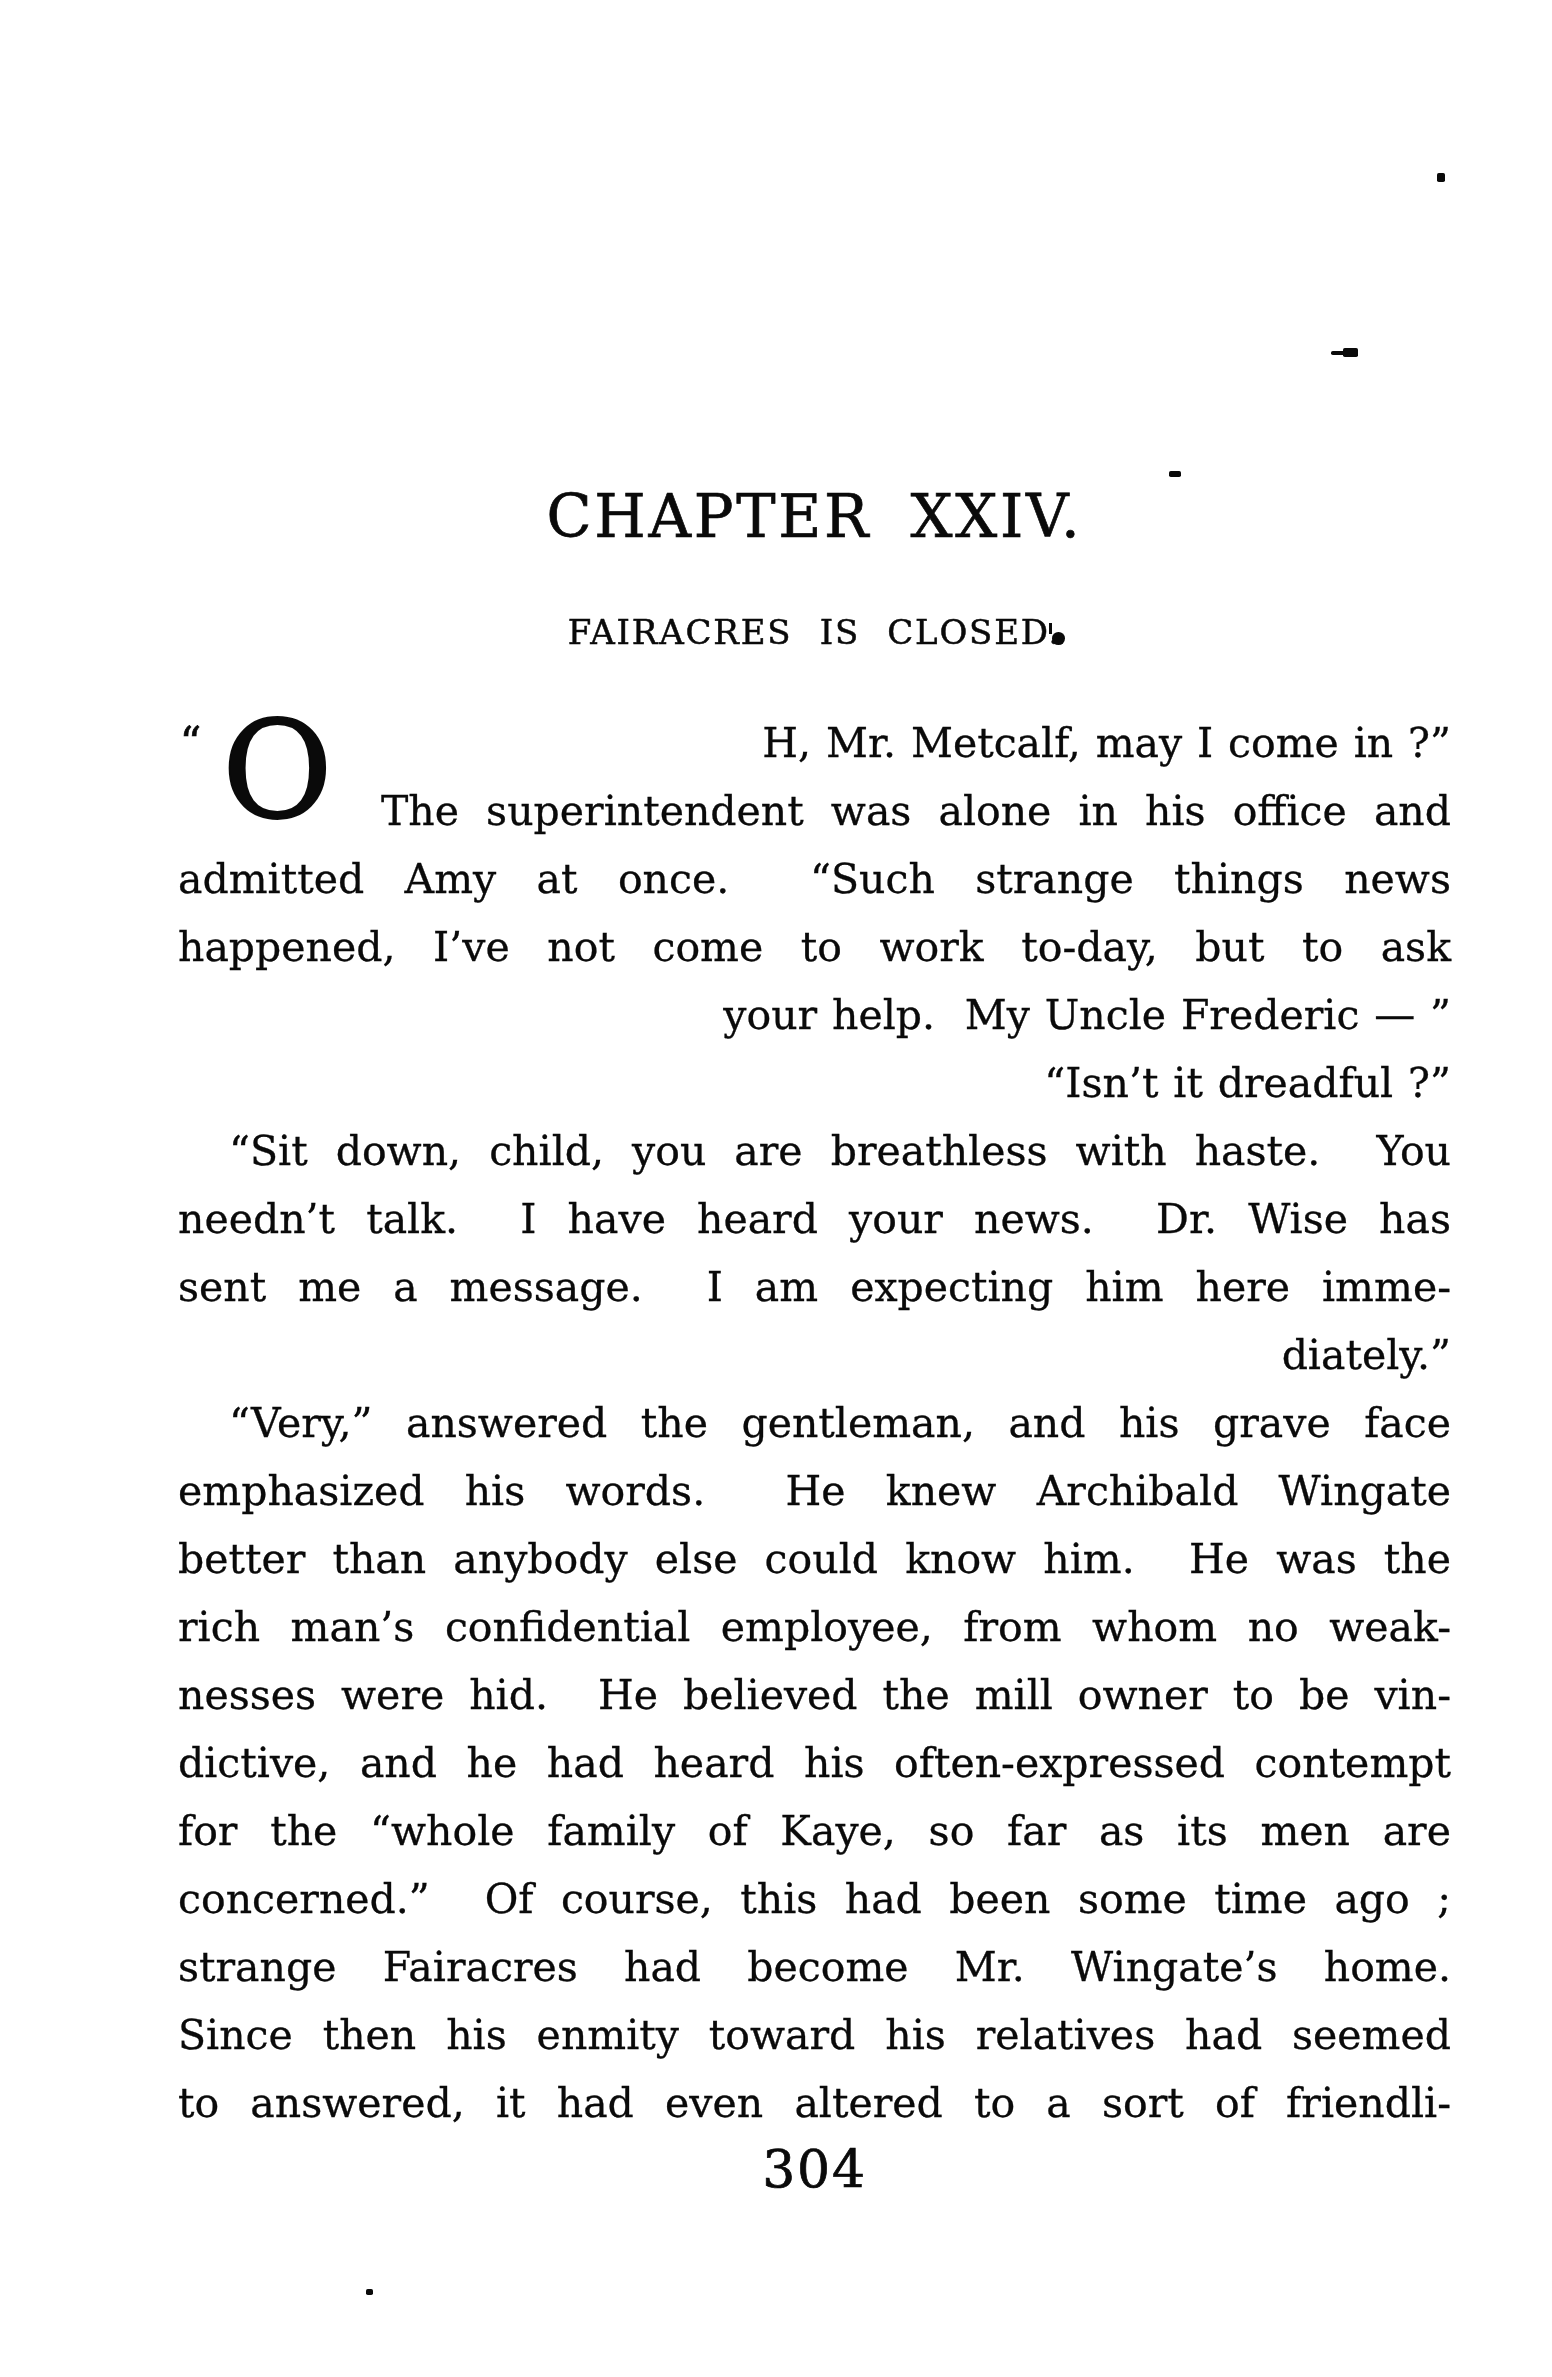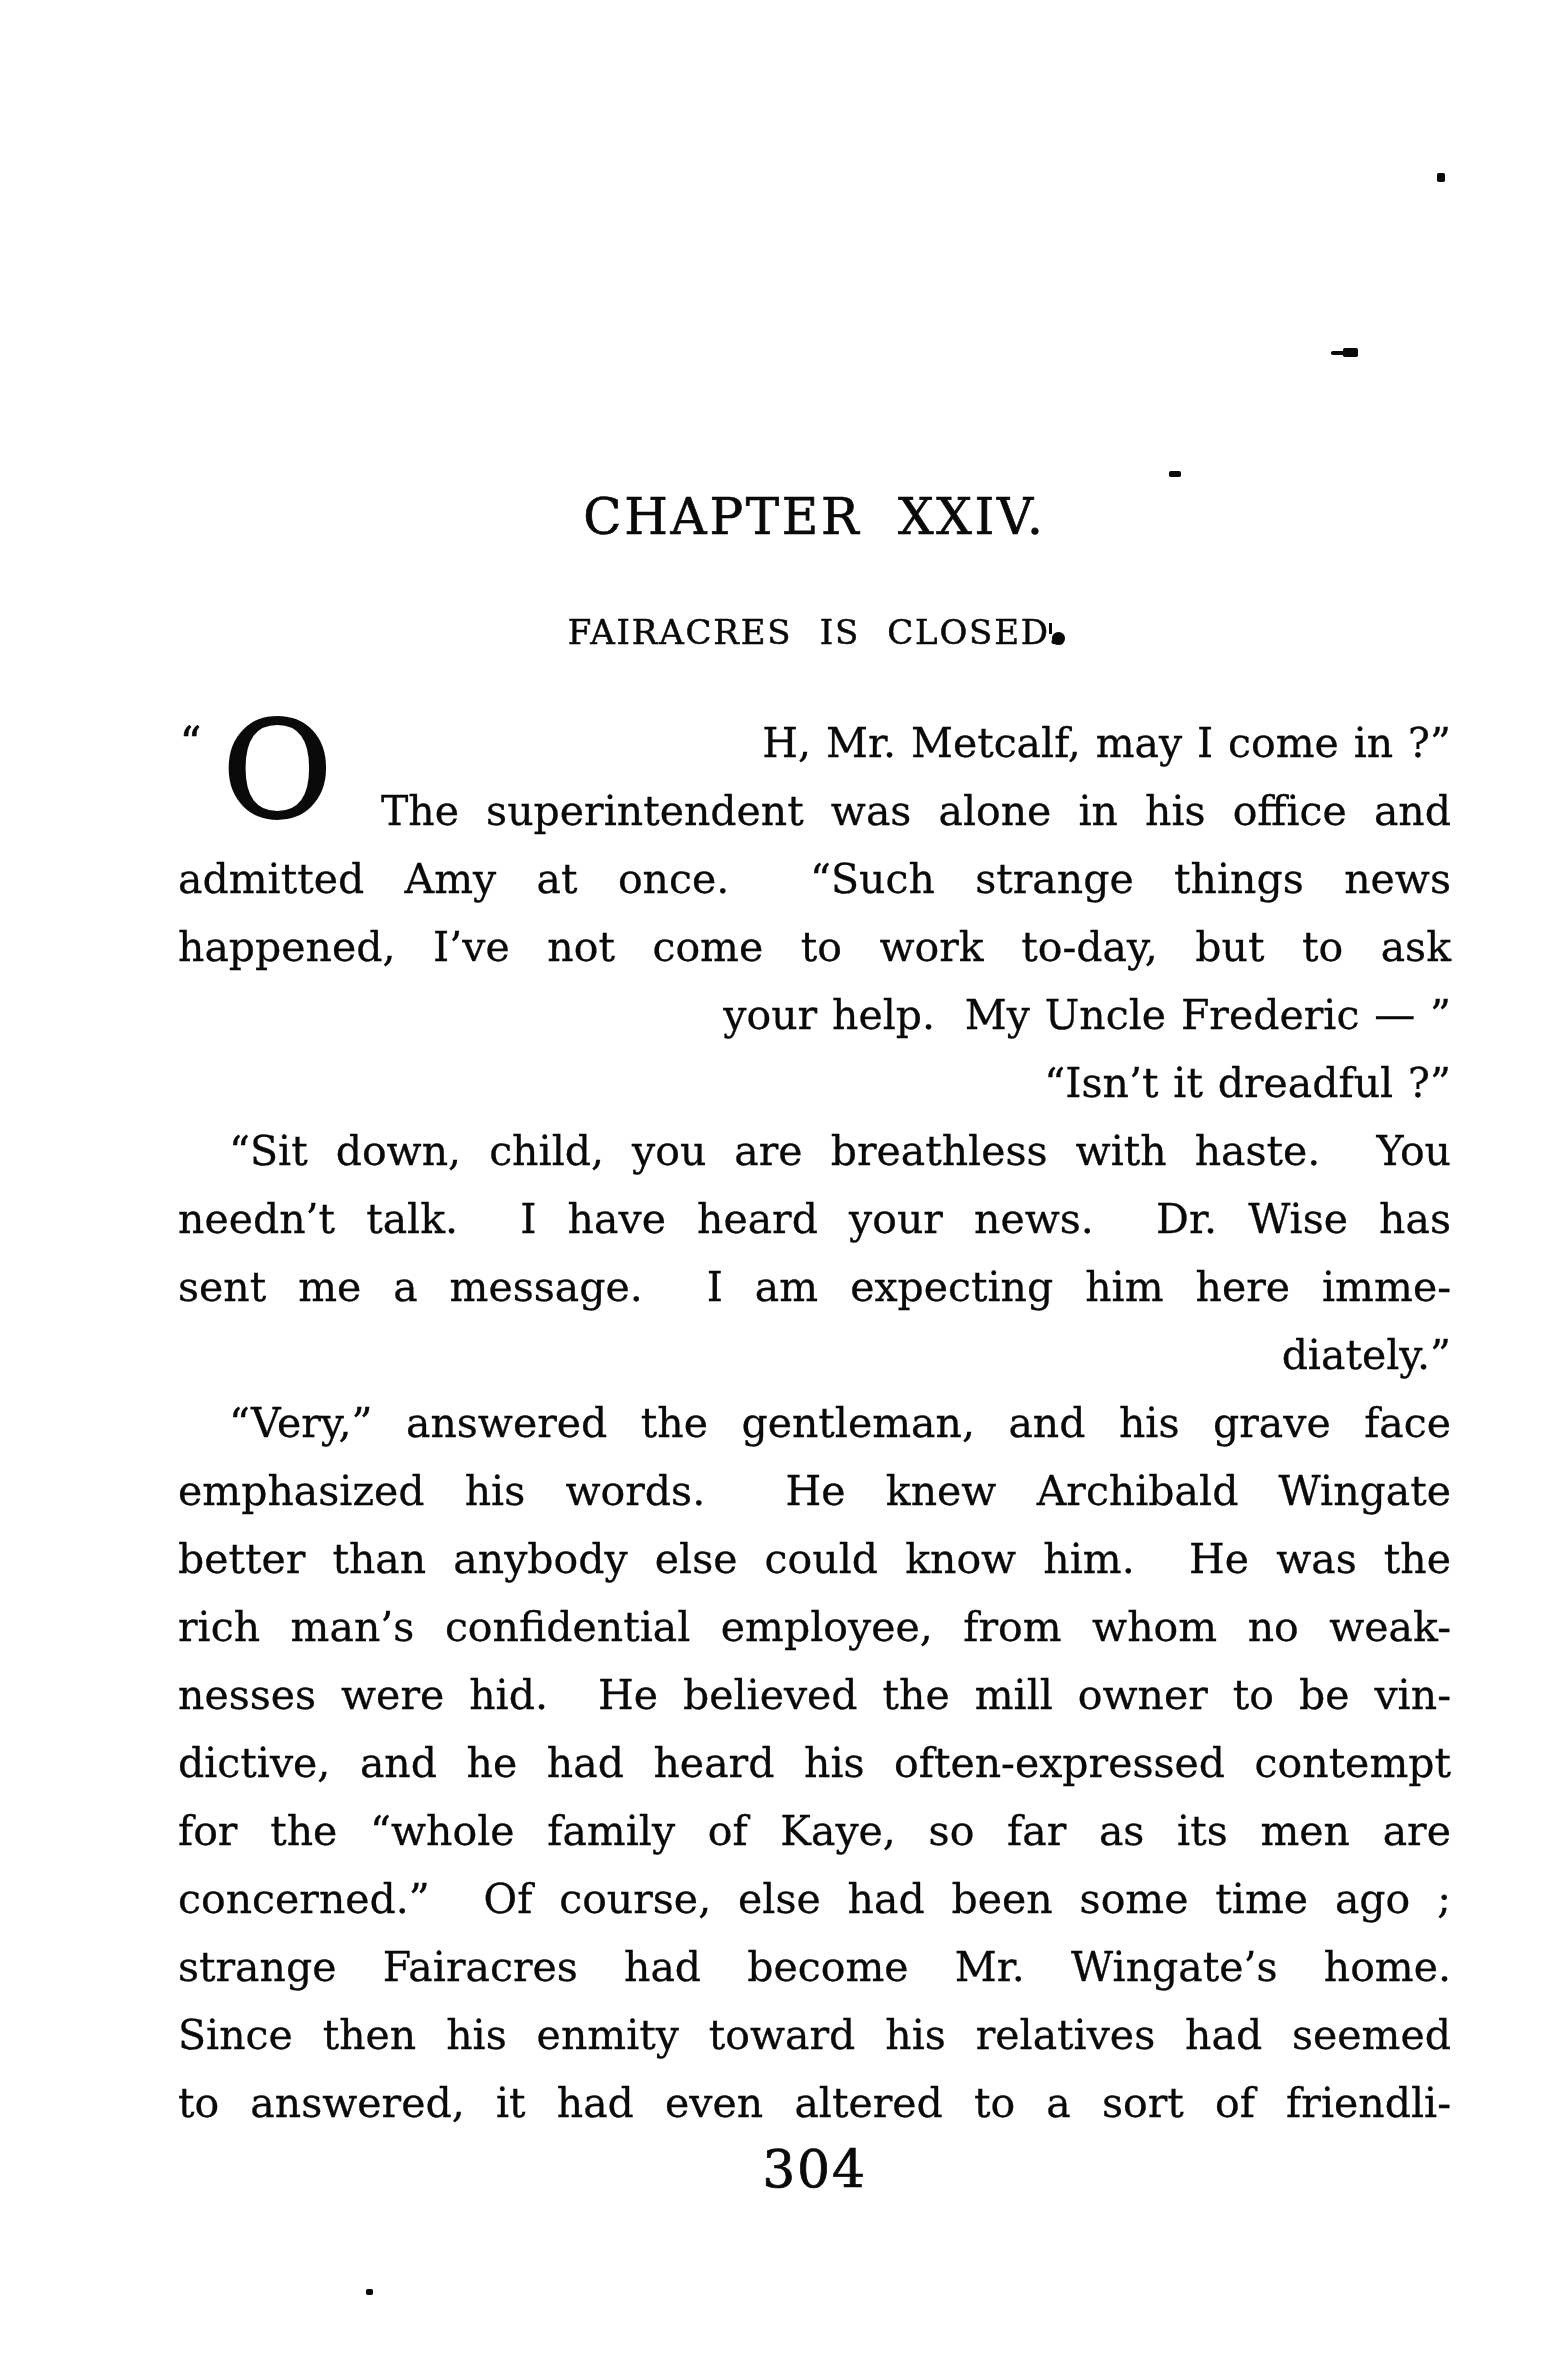--- a/index.html
+++ b/index.html
@@ -16,21 +16,21 @@
     -webkit-text-stroke: 0.3px #0a0a0a;
   }
   .column {
     position: absolute;
     left: 178px;
     top: 0;
     width: 1273px;
   }
   .chapter-title {
     margin-top: 491px;
-    font-size: 50px;
+    font-size: 59px;
     line-height: 52px;
     font-weight: normal;
     text-align: center;
     letter-spacing: 2.7px;
     word-spacing: 18px;
     -webkit-text-stroke: 0.7px #0a0a0a;
   }
   .chapter-subtitle {
     margin-top: 71px;
     font-size: 34px;
@@ -130,21 +130,21 @@
       </div>
 
       <div class="para">
         <div class="line jl indent">“Very,” answered the gentleman, and his grave face</div>
         <div class="line jl">emphasized his words.  He knew Archibald Wingate</div>
         <div class="line jl">better than anybody else could know him.  He was the</div>
         <div class="line jl">rich man’s confidential employee, from whom no weak-</div>
         <div class="line jl">nesses were hid.  He believed the mill owner to be vin-</div>
         <div class="line jl">dictive, and he had heard his often-expressed contempt</div>
         <div class="line jl">for the “whole family of Kaye, so far as its men are</div>
-        <div class="line jl">concerned.”  Of course, else had been some time ago ;</div>
+        <div class="line jl">concerned.”  Of course, this had been some time ago ;</div>
         <div class="line jl">strange Fairacres had become Mr. Wingate’s home.</div>
         <div class="line jl">Since then his enmity toward his relatives had seemed</div>
         <div class="line jl">to answered, it had even altered to a sort of friendli-</div>
       </div>
 
     </div>
   </div>
 
   <div class="page-number">304</div>
 

